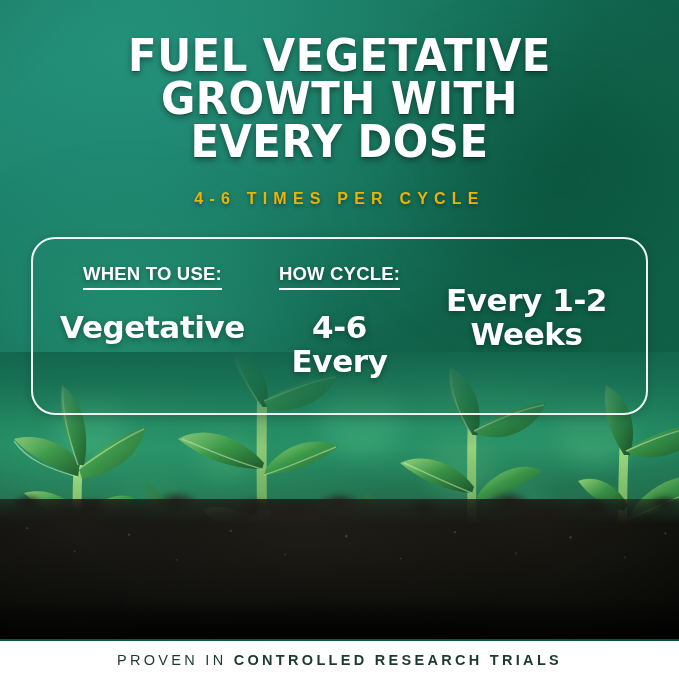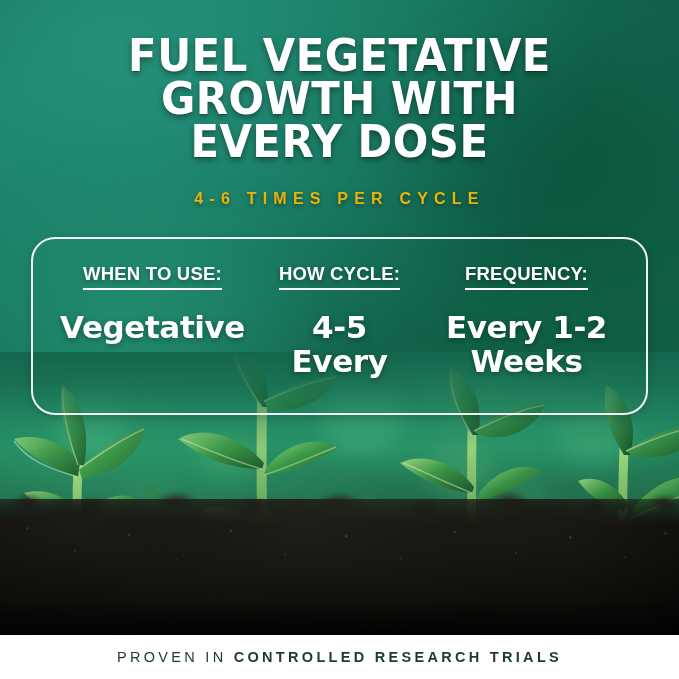--- a/index.html
+++ b/index.html
@@ -212,21 +212,21 @@
     line-height: 34px;
     letter-spacing: -.4px;
     text-shadow: 0 2px 6px rgba(0,0,0,.35);
   }
   .col-value .vline { display: block; white-space: nowrap; }
 
   
   .footer {
     position: absolute;
     left: 0; right: 0; bottom: 0;
-    height: 44px;
+    height: 38px;
     background: #ffffff;
     display: flex;
     align-items: center;
     justify-content: center;
   }
   .footer-text {
     font-size: 14.5px;
     letter-spacing: 3.3px;
     color: #1d3a32;
     font-weight: 400;
@@ -402,27 +402,26 @@
       <div class="col">
         <div class="col-label">WHEN TO USE:</div>
         <div class="col-value">
           <span class="vline">Vegetative</span>
         </div>
       </div>
 
       <div class="col">
         <div class="col-label">HOW CYCLE:</div>
         <div class="col-value">
-          <span class="vline">4-5</span>
+          <span class="vline">4-6</span>
           <span class="vline">Every</span>
         </div>
       </div>
 
       <div class="col">
-        <div class="col-label">FREQUENCY:</div>
         <div class="col-value">
           <span class="vline">Every 1-2</span>
           <span class="vline">Weeks</span>
         </div>
       </div>
 
     </div>
   </div>
 
   <div class="footer">

